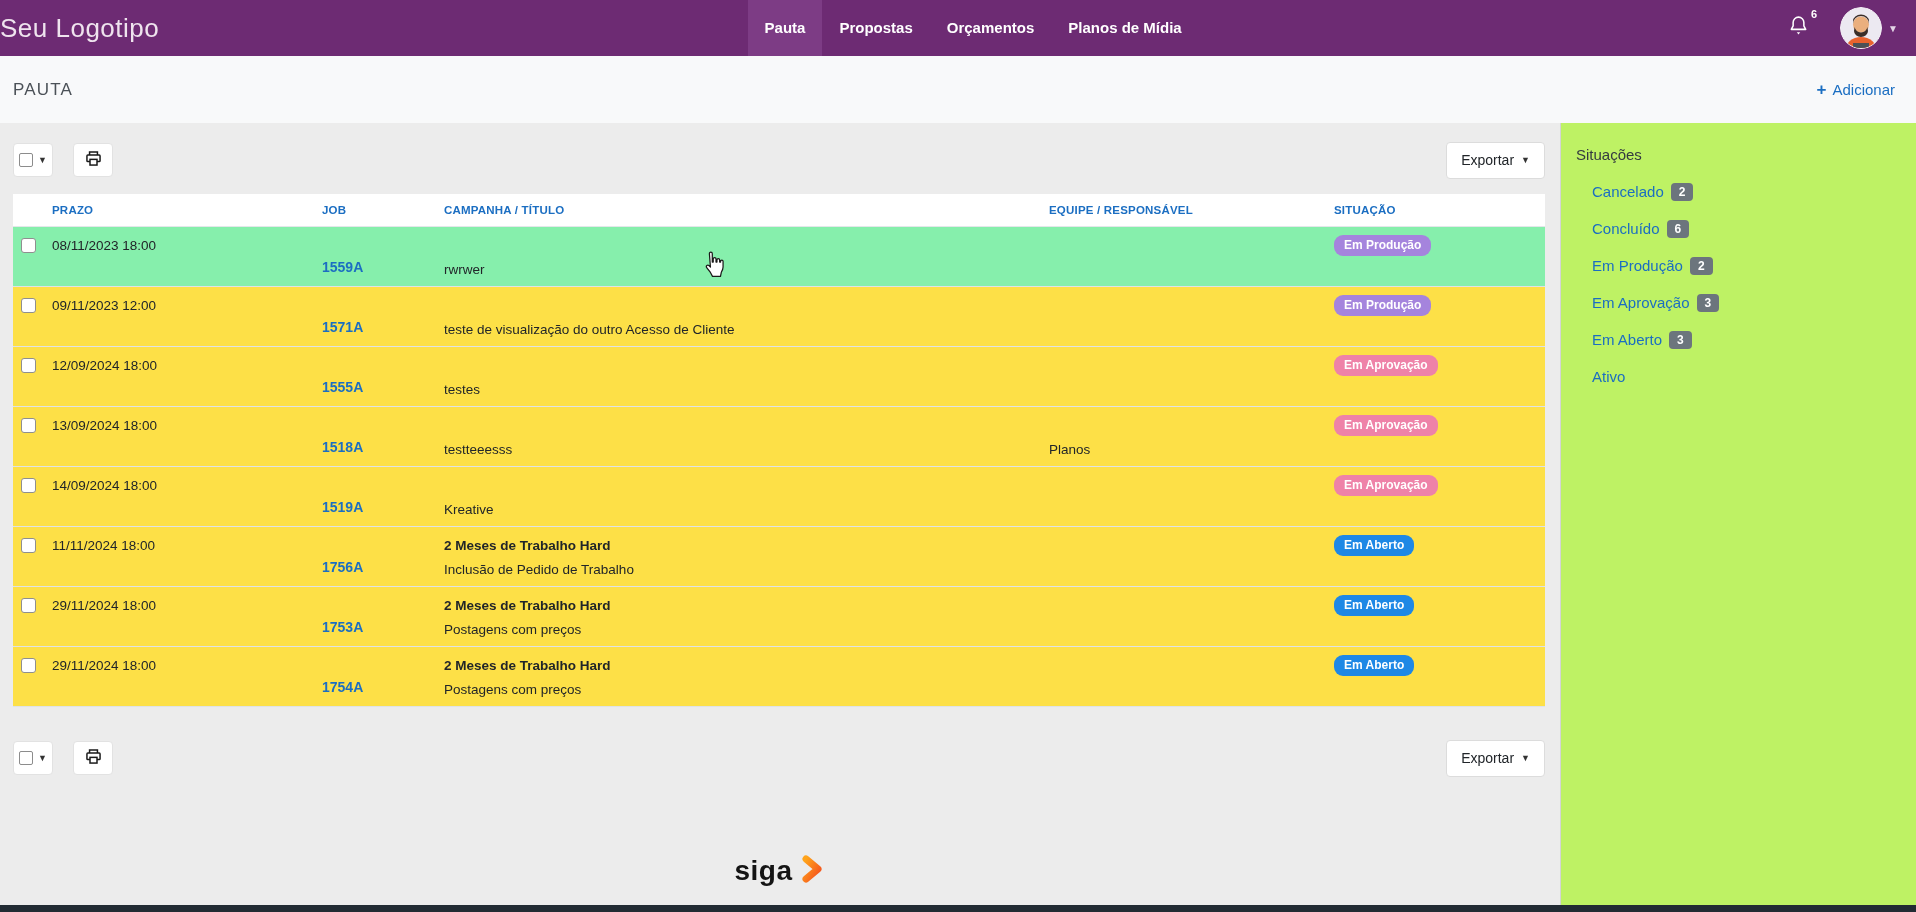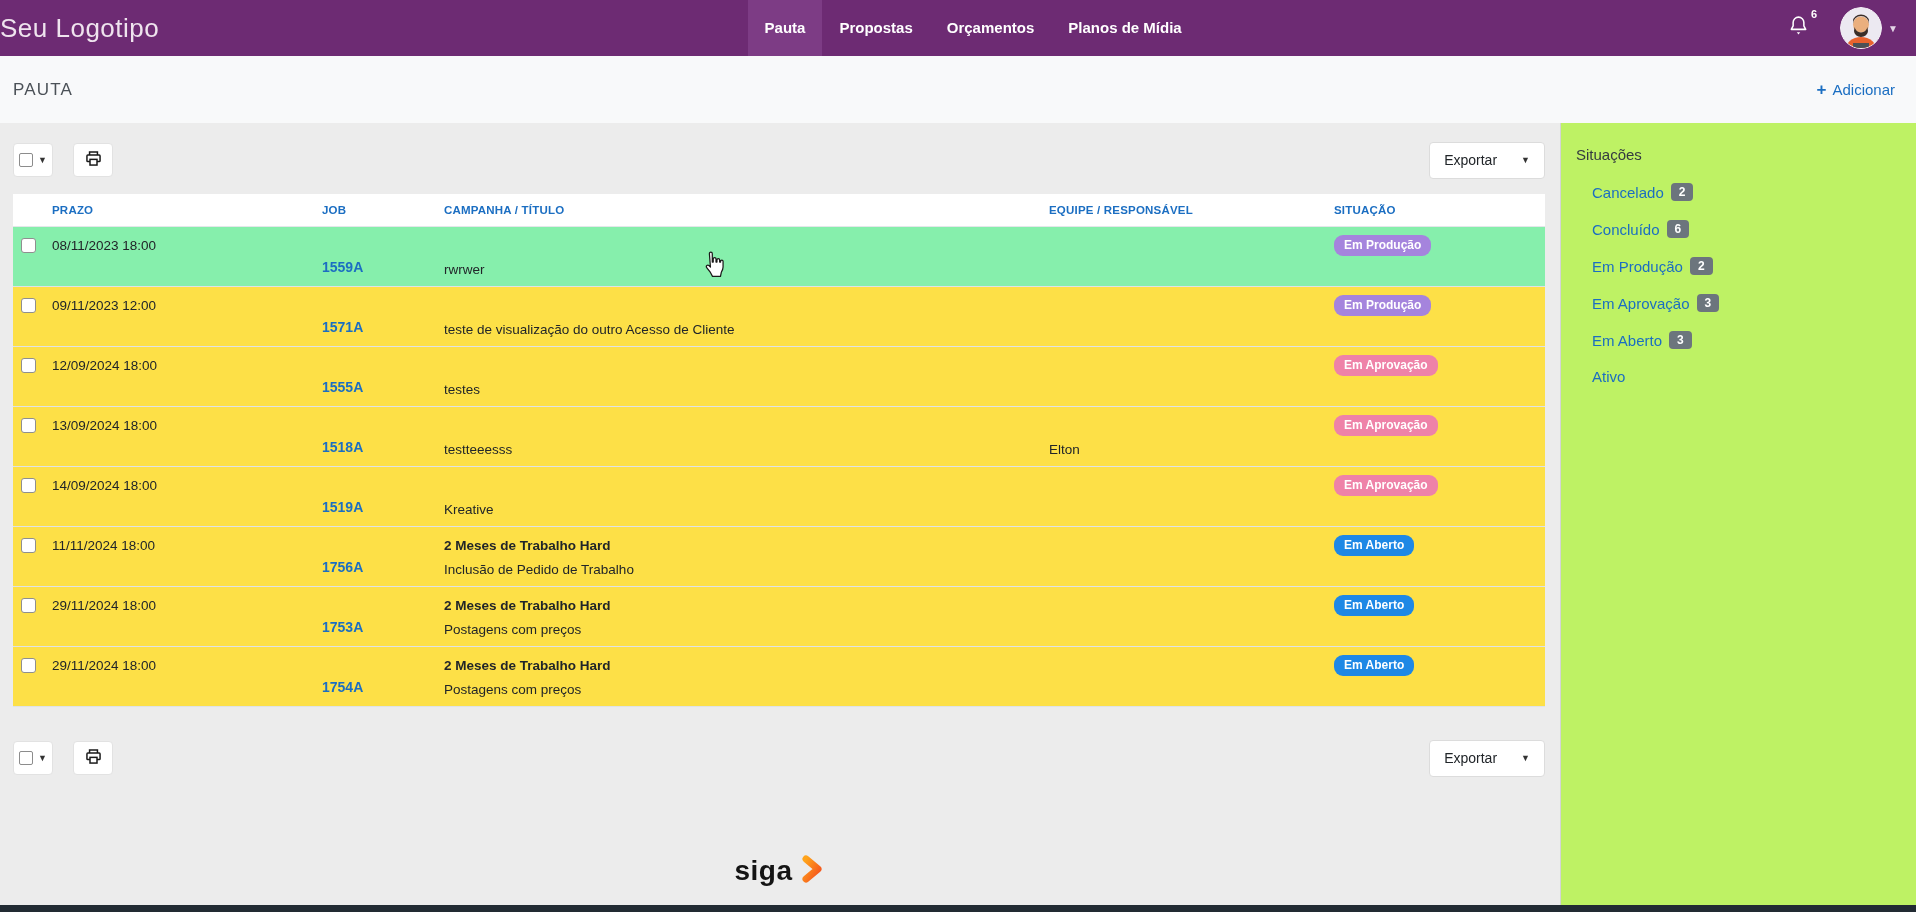--- a/index.html
+++ b/index.html
@@ -30,21 +30,21 @@
   .body-row { display:flex; flex:1 1 auto; min-height:0; }
   .main { flex:1 1 auto; background:#ececec; padding:20px 15px 0 13px; }
   .toolbar { display:flex; align-items:center; height:34px; }
   .toolbar.top { margin-bottom:17px; }
   .toolbar.bottom { margin-top:34px; }
   .btn-white { height:34px; background:#fff; border:1px solid #e2e2e2; border-radius:4px; display:flex; align-items:center; justify-content:center; cursor:pointer; }
   .btn-sel { width:40px; gap:5px; margin-right:20px; }
   .btn-print { width:40px; }
   .cb-box { width:14px; height:14px; border:1px solid #8c8c8c; border-radius:2px; background:#fff; display:inline-block; }
   .mini-caret { font-size:9px; color:#333; }
-  .export-btn { margin-left:auto; height:37px; padding:0 14px; background:#fff; border:1px solid #dcdcdc; border-radius:4px; font-size:14px; color:#212529; display:flex; align-items:center; gap:24px; cursor:pointer; }
+  .export-btn { margin-left:auto; height:37px; padding:0 14px; background:#fff; border:1px solid #dcdcdc; border-radius:4px; font-size:14px; color:#212529; display:flex; align-items:center; gap:7px; cursor:pointer; }
 
   
   table { width:100%; border-collapse:collapse; background:#fff; }
   thead th { text-align:left; color:#1b6ec2; font-size:11.5px; font-weight:700; padding:10px 8px; background:#fff; border-bottom:1px solid #e4e7ea; letter-spacing:.2px; cursor:pointer; white-space:nowrap; }
   tbody td { padding:8px 8px 6px; vertical-align:top; border-bottom:1px solid #dfe3e6; font-size:13.5px; color:#212529; }
   tbody tr.tone-yellow { background:#fde047; }
   tbody tr.tone-yellow-hover { background:#86efac; }
   tbody tr.tone-white { background:#fde047; }
   .l1 { height:21px; display:flex; align-items:center; }
   .l2 { height:21px; margin-top:3px; display:flex; align-items:center; }
@@ -53,21 +53,21 @@
   .titulo { font-weight:700; }
   .badge-status { display:inline-block; padding:3px 10px 4px; border-radius:9px; color:#fff; font-size:12px; font-weight:700; white-space:nowrap; }
 
   
   .footer-logo { margin-top:80px; display:flex; justify-content:center; align-items:center; gap:9px; }
   .siga-text { font-size:28px; font-weight:700; color:#141414; letter-spacing:.5px; }
 
   
   .sidebar { flex:0 0 356px; background:#bef264; border-left:1px solid #d4d4d4; padding:23px 10px 0 15px; }
   .sidebar-title { font-size:15px; color:#343a40; margin-bottom:20px; }
-  .sit-item { margin:12px 0 19px 16px; font-size:15px; display:flex; align-items:center; gap:7px; }
+  .sit-item { margin:12px 0 19px 16px; font-size:15px; display:flex; align-items:flex-start; gap:7px; }
   .sit-link { color:#1b6ec2; cursor:pointer; text-decoration:none; }
   .sit-count { background:#6c757d; color:#fff; font-size:12px; font-weight:700; padding:3px 8px; border-radius:4px; line-height:1; }
 
   .bottom-strip { height:7px; background:#222b33; flex:0 0 auto; }
 
   .cursor-ghost { position:absolute; left:700px; top:250px; z-index:20; pointer-events:none; }
 </style>
 </head>
 <body>
 
@@ -302,21 +302,21 @@
       <div class="l1">
                   <span class="titulo"></span>
                 </div>
       <div class="l2">
                   <span>testteeesss</span>
                 </div>
     </td>
     <td>
       <div class="l1"></div>
       <div class="l2">
-                  <span>Elton</span>
+                  <span>Planos</span>
                 </div>
     </td>
     <td>
       <div class="l1">
                   <span class="badge-status" style="background: rgb(238, 130, 168);">Em Aprovação</span>
                 </div>
     </td>
   </tr>
             <tr class="tone-yellow">
     <td>

